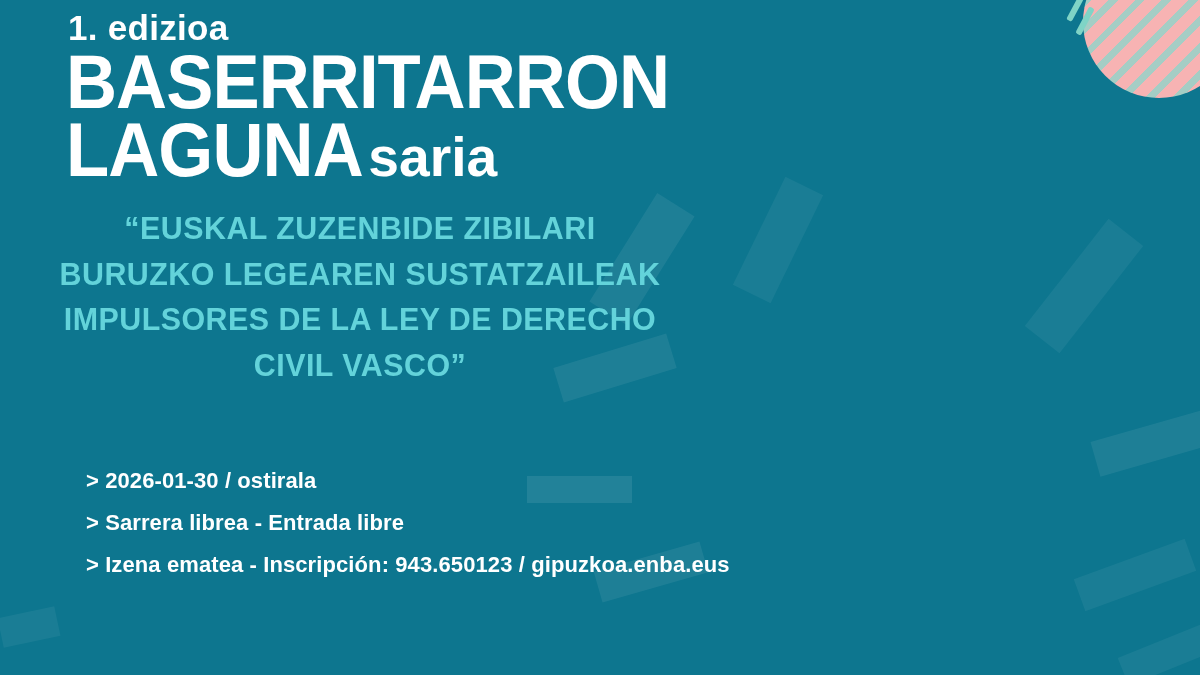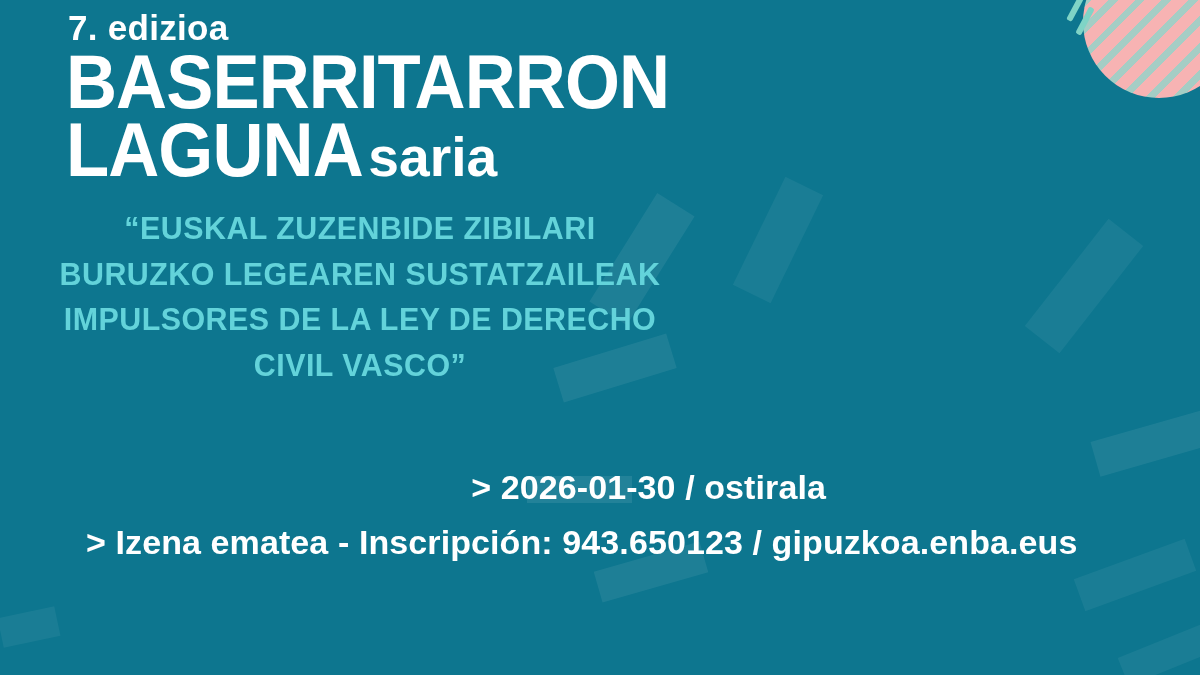--- a/index.html
+++ b/index.html
@@ -55,22 +55,22 @@
     position:absolute;left:40px;top:206px;width:640px;
     text-align:center;color:#63d3da;
     font-size:31px;font-weight:700;line-height:1.47;
     letter-spacing:.5px;text-transform:uppercase;
     transform:scaleX(.98);transform-origin:center top;
   }
   .quote div{white-space:nowrap;}
 
   .details{position:absolute;left:86px;top:468px;width:740px;}
   .detail-row{
-    color:#ffffff;font-size:34px;font-weight:700;
-    margin-bottom:16px;letter-spacing:.1px;white-space:nowrap;text-align:right;
+    color:#ffffff;font-size:22px;font-weight:700;
+    margin-bottom:16px;letter-spacing:.1px;white-space:nowrap;
   }
 
   
   .right{position:absolute;right:0;top:0;width:380px;height:675px;z-index:6;}
 </style>
 </head>
 <body>
 
 <div class="poster">
 
@@ -86,39 +86,40 @@
     <div class="slab b" style="left:1120px;top:640px;width:90px;height:30px;transform:rotate(-22deg);"></div>
     <div class="slab b" style="left:0px;top:612px;width:58px;height:30px;transform:rotate(-12deg);"></div>
   </div>
 
   <div class="pink-circle"></div>
   <div class="dash" style="left:1072px;top:-4px;width:6px;height:26px;transform:rotate(28deg);"></div>
   <div class="dash" style="left:1082px;top:6px;width:6px;height:30px;transform:rotate(28deg);"></div>
 
   <div class="left">
 
-    <div class="edition">7. edizioa</div>
+    <div class="edition">1. edizioa</div>
 
     <div class="title-wrap">
       <div class="t-line">BASERRITARRON</div>
       <div class="t-line two">
         <span>LAGUNA</span>
         <span class="t-sub">saria</span>
       </div>
     </div>
 
     <div class="quote">
       <div>“EUSKAL ZUZENBIDE ZIBILARI</div>
       <div>BURUZKO LEGEAREN SUSTATZAILEAK</div>
       <div>IMPULSORES DE LA LEY DE DERECHO</div>
       <div>CIVIL VASCO”</div>
     </div>
 
     <div class="details">
       <div class="detail-row">&gt; 2026-01-30 / ostirala</div>
+      <div class="detail-row">&gt; Sarrera librea - Entrada libre</div>
       <div class="detail-row">&gt; Izena ematea - Inscripción: 943.650123 / gipuzkoa.enba.eus</div>
     </div>
   </div>
 
   <div class="right">
 
     
     
     
 

